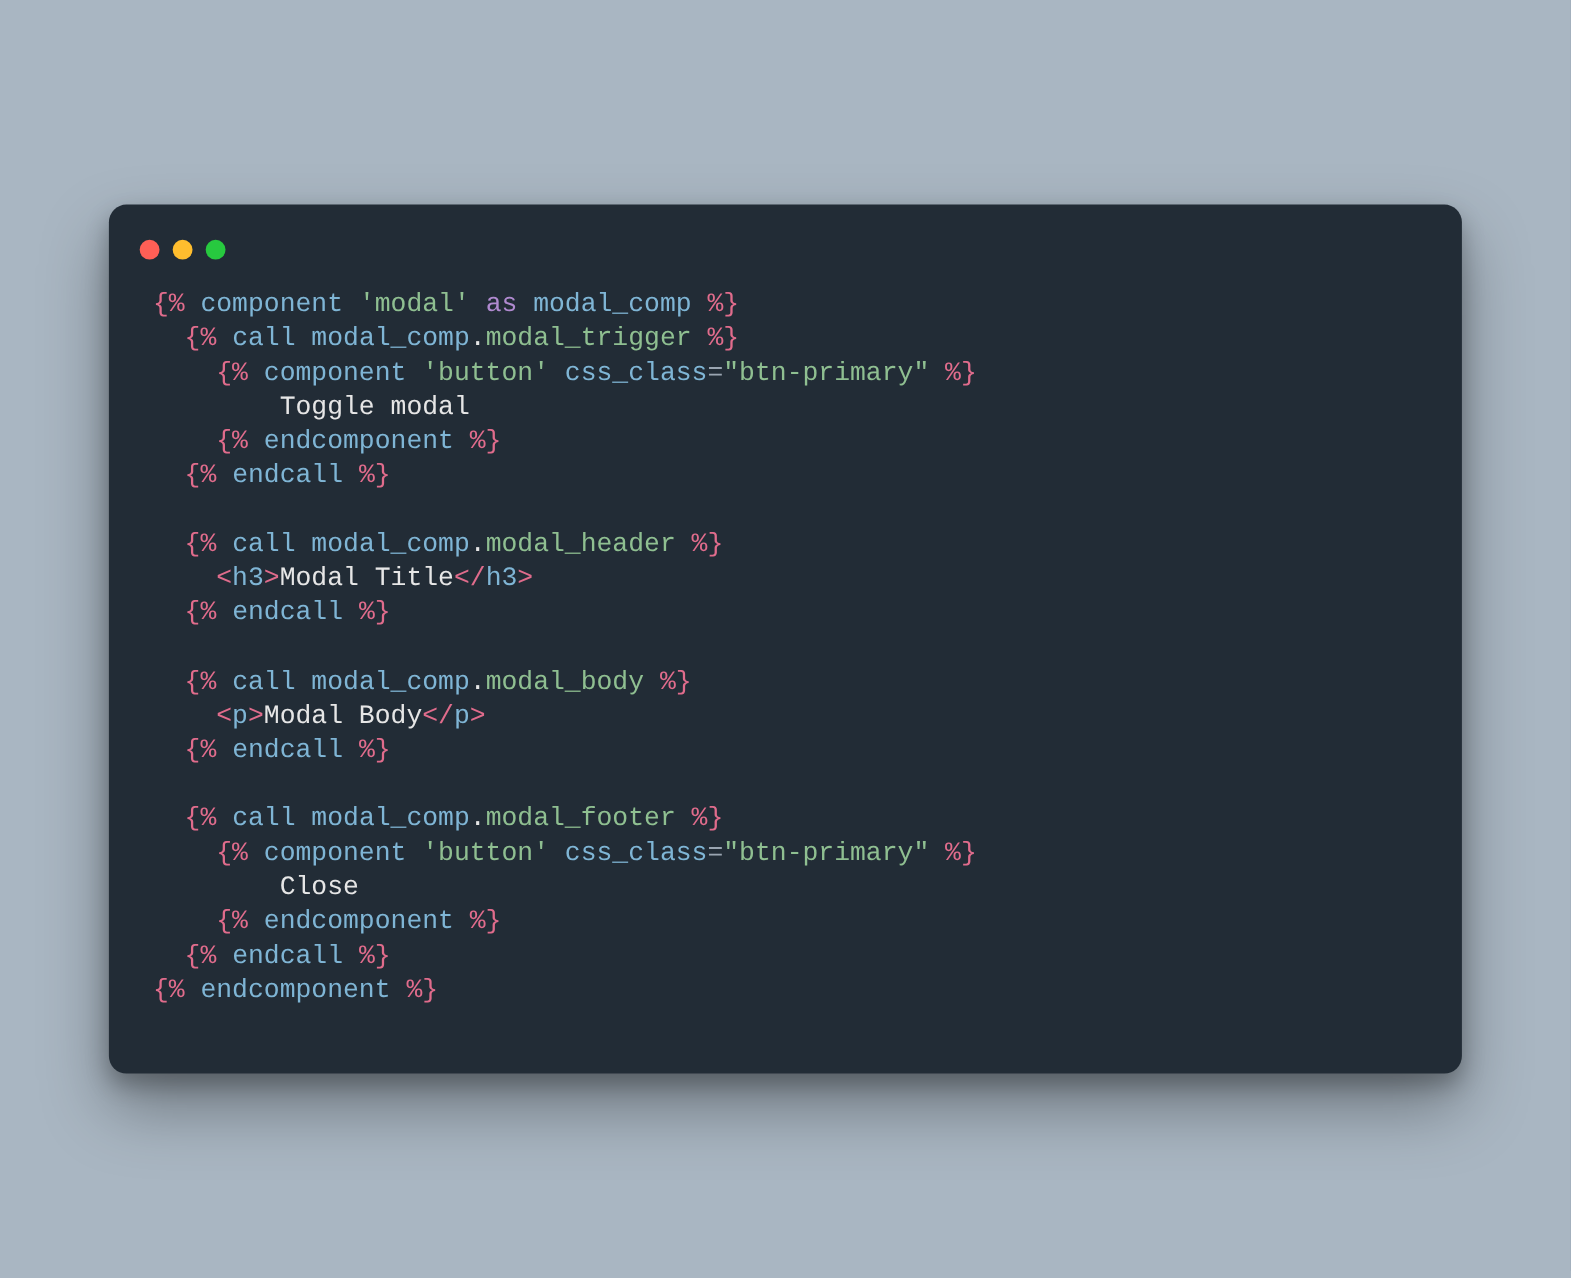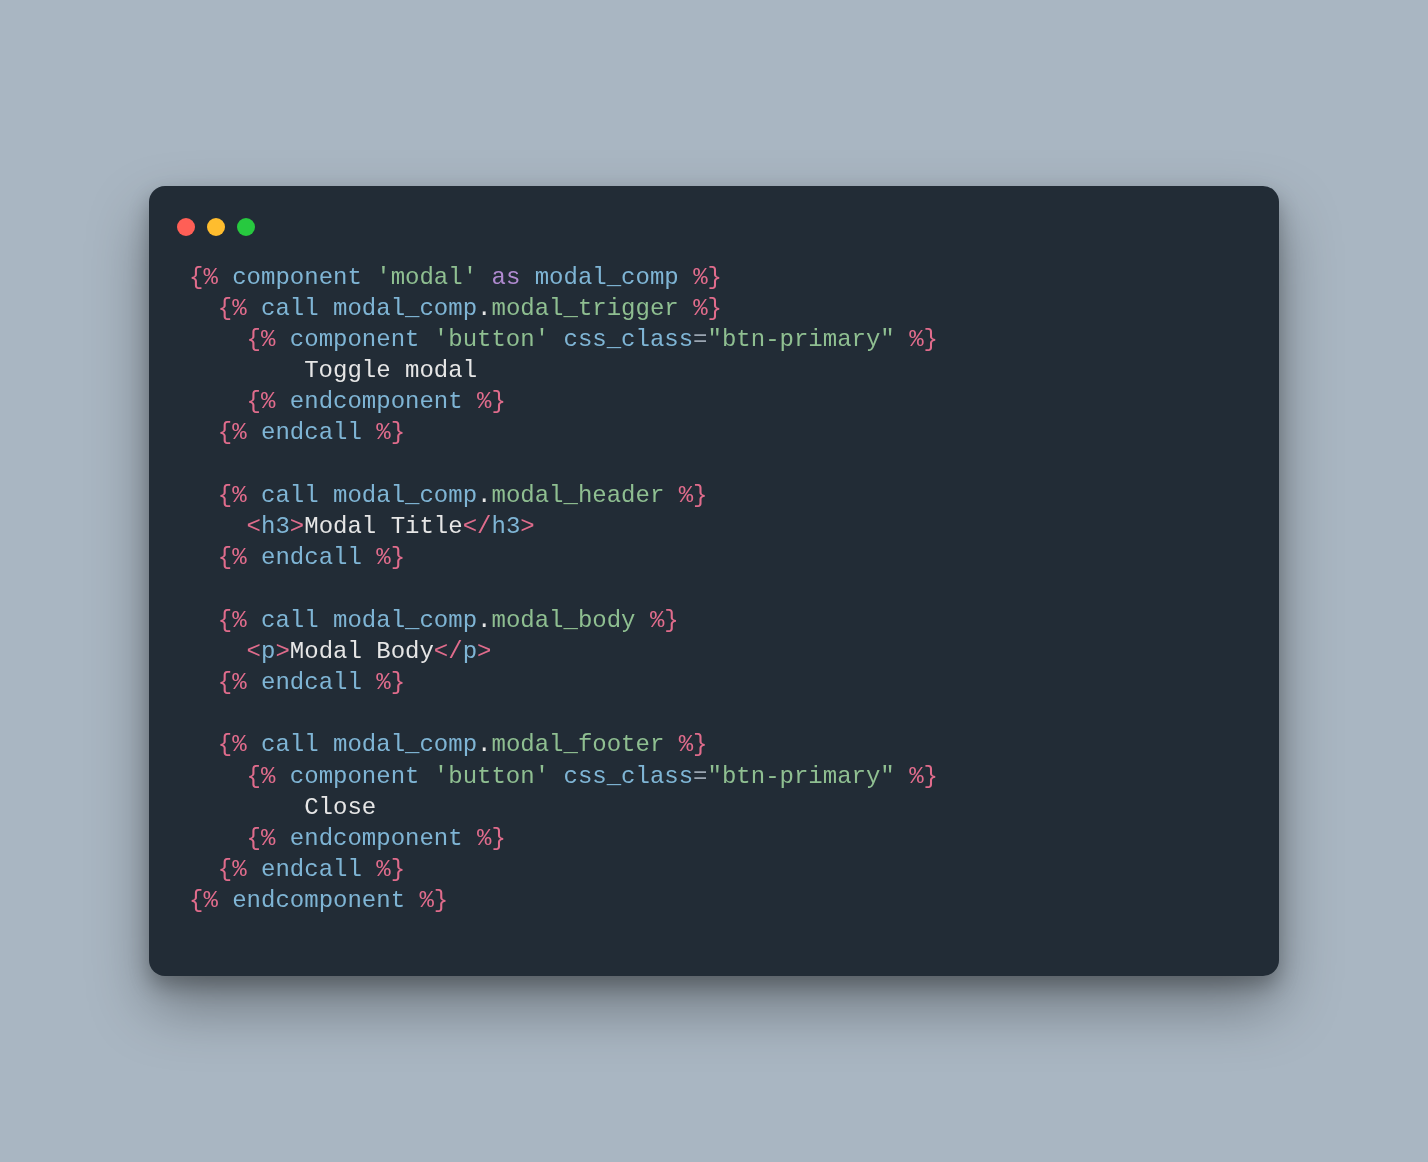--- a/index.html
+++ b/index.html
@@ -11,21 +11,21 @@
     font-family: "SFMono-Regular", "Menlo", "Consolas", "Liberation Mono", monospace;
   }
   .stage {
     width: 1428px;
     height: 1162px;
     display: flex;
     align-items: center;
     justify-content: center;
   }
   .window {
-    width: 1130px;
+    width: 1230px;
     background: #222c36;
     border-radius: 16px;
     box-shadow: 0 30px 60px rgba(0,0,0,0.35), 0 10px 20px rgba(0,0,0,0.25);
     padding: 28px 0 60px 0;
     box-sizing: border-box;
   }
   .titlebar {
     display: flex;
     gap: 12px;
     padding: 4px 28px 20px 28px;

